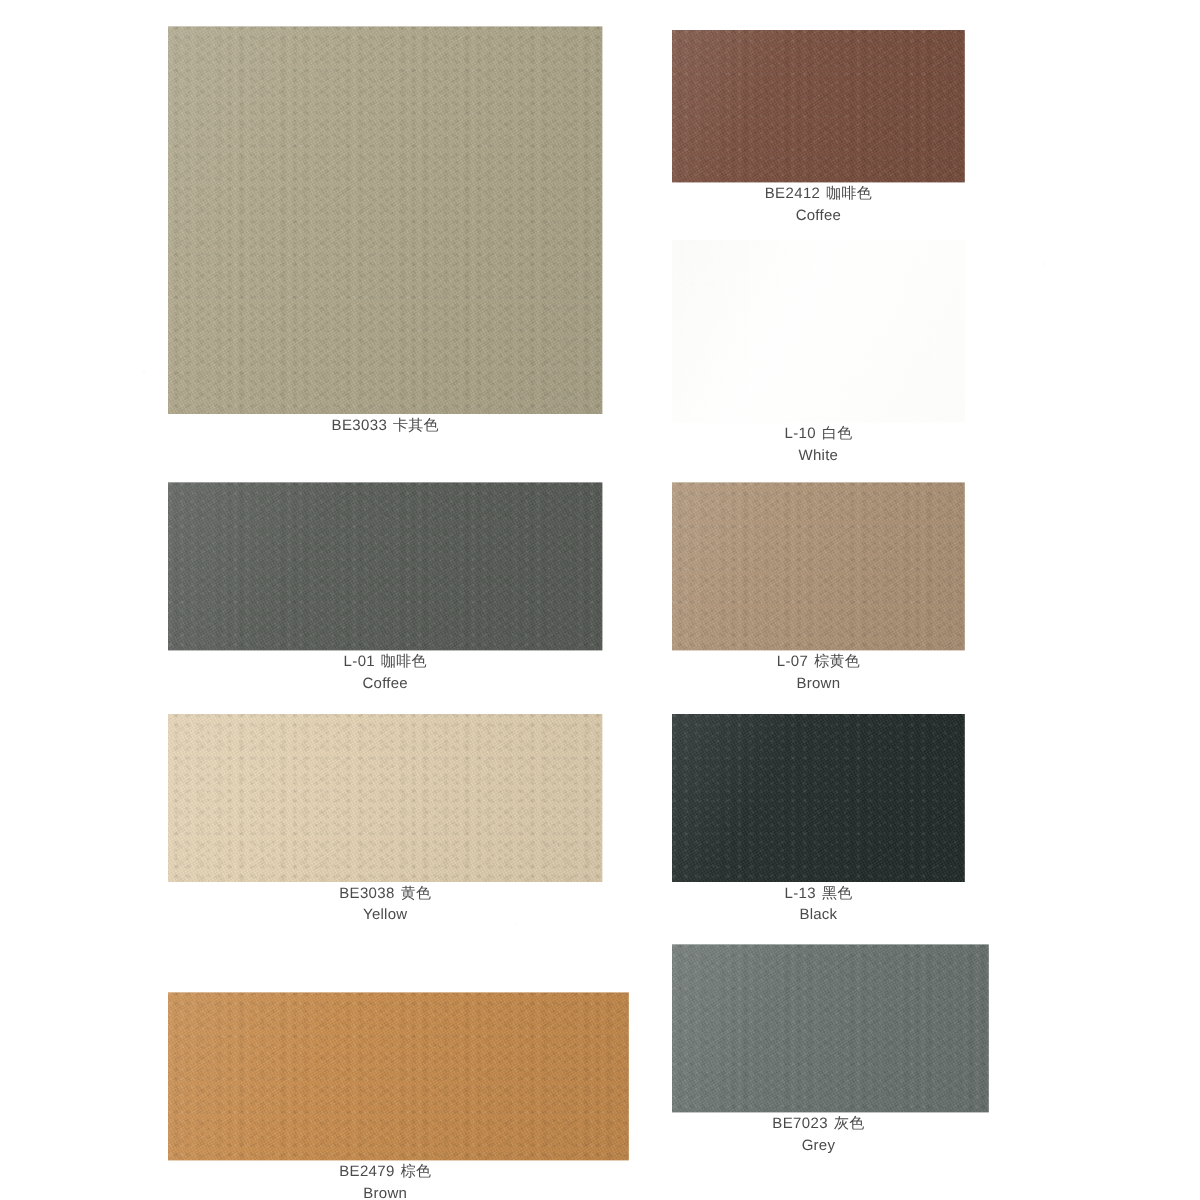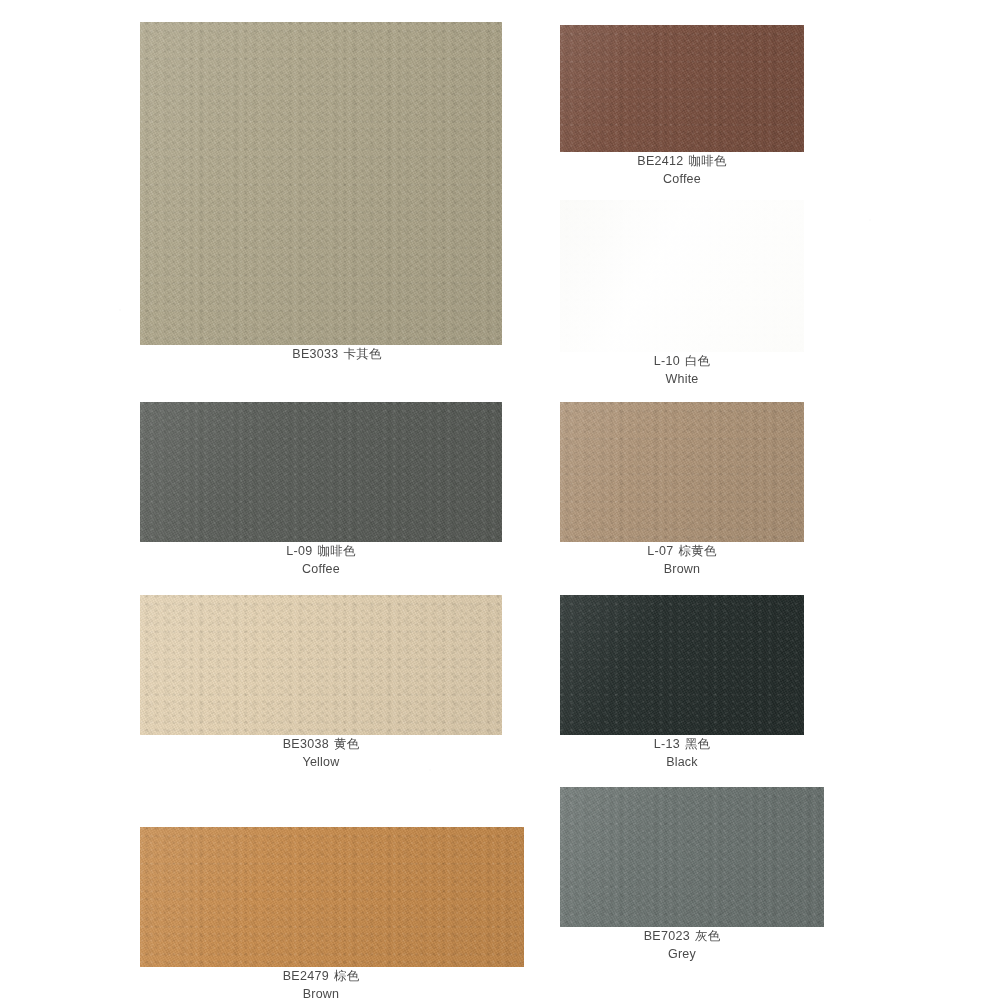--- a/index.html
+++ b/index.html
@@ -136,21 +136,21 @@
 
 <div id="catalog-page">
   <div class="paper-speckle"></div>
   <div id="swatch-layer">
       <div class="swatch-cell" style="left: 140px; top: 22px; width: 362px;">
         <div class="swatch-chip" style="height: 323px; background-color: rgb(176, 168, 140);">
           <div class="grain"></div>
           <div class="grain-fine"></div>
           <div class="sheen"></div>
         </div>
-        <div class="swatch-caption" style="position: absolute; left: 16px; width: 362px;">
+        <div class="swatch-caption" style="position: absolute; left: 0px; width: 362px;">
           <div class="caption-primary"><span class="caption-code">BE3033</span><span class="caption-cn">卡其色</span></div>
         </div>
       </div>
       <div class="swatch-cell" style="left: 560px; top: 25px; width: 244px;">
         <div class="swatch-chip" style="height: 127px; background-color: rgb(122, 79, 63);">
           <div class="grain"></div>
           <div class="grain-fine"></div>
           <div class="sheen"></div>
         </div>
         <div class="swatch-caption" style="position: absolute; left: 0px; width: 244px;">
@@ -169,21 +169,21 @@
           <div class="caption-secondary">White</div>
         </div>
       </div>
       <div class="swatch-cell" style="left: 140px; top: 402px; width: 362px;">
         <div class="swatch-chip" style="height: 140px; background-color: rgb(89, 93, 88);">
           <div class="grain"></div>
           <div class="grain-fine"></div>
           <div class="sheen"></div>
         </div>
         <div class="swatch-caption" style="position: absolute; left: 0px; width: 362px;">
-          <div class="caption-primary"><span class="caption-code">L-09</span><span class="caption-cn">咖啡色</span></div>
+          <div class="caption-primary"><span class="caption-code">L-01</span><span class="caption-cn">咖啡色</span></div>
           <div class="caption-secondary">Coffee</div>
         </div>
       </div>
       <div class="swatch-cell" style="left: 560px; top: 402px; width: 244px;">
         <div class="swatch-chip" style="height: 140px; background-color: rgb(176, 149, 120);">
           <div class="grain"></div>
           <div class="grain-fine"></div>
           <div class="sheen"></div>
         </div>
         <div class="swatch-caption" style="position: absolute; left: 0px; width: 244px;">

